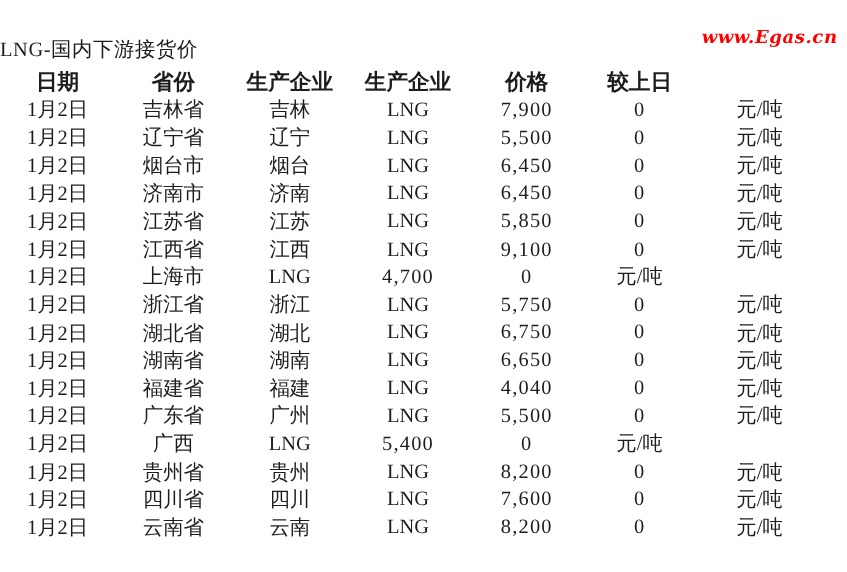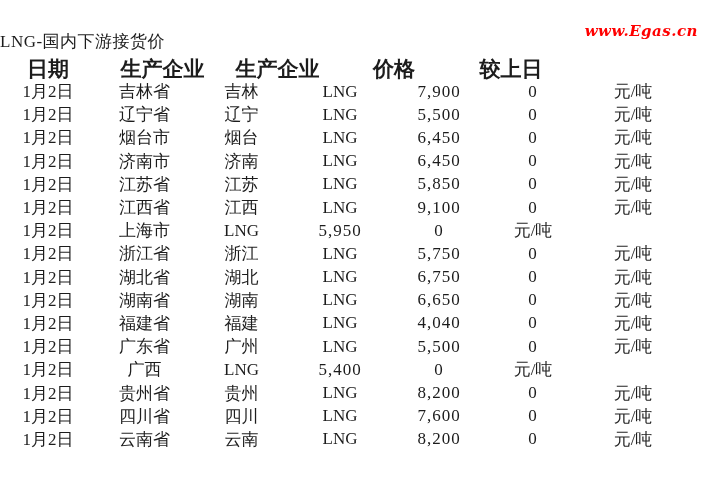--- a/index.html
+++ b/index.html
@@ -46,22 +46,21 @@
     display: grid;
     grid-template-columns: 96px 97px 97px 100px 98px 90px 110px;
     align-items: center;
     text-align: center;
     height: 23.2px;
     font-size: 17px;
   }
   .thead .trow {
     height: 25px;
     font-weight: bold;
-    font-size: 21px;
-    gap: 18px;
+    font-size: 18px;
   }
   .cell {
     white-space: nowrap;
     overflow: visible;
   }
   .cell.num {
     letter-spacing: 1px;
   }
 </style>
 </head>
@@ -69,20 +68,21 @@
 
 <div class="page">
   <div class="watermark">www.Egas.cn</div>
 
   <div class="title">LNG-国内下游接货价</div>
 
   <div class="table-wrap">
     <div class="thead">
         <div class="trow">
           <div class="cell">日期</div>
+          <div class="cell">省份</div>
           <div class="cell">生产企业</div>
           <div class="cell">生产企业</div>
           <div class="cell">价格</div>
           <div class="cell">较上日</div>
         </div>
       </div>
     <div class="tbody">
         <div class="trow">
           <div class="cell">1月2日</div>
           <div class="cell">吉林省</div>
@@ -134,21 +134,21 @@
           <div class="cell">江西</div>
           <div class="cell">LNG</div>
           <div class="cell num">9,100</div>
           <div class="cell num">0</div>
           <div class="cell">元/吨</div>
         </div>
         <div class="trow">
           <div class="cell">1月2日</div>
           <div class="cell">上海市</div>
           <div class="cell">LNG</div>
-          <div class="cell num">5,950</div>
+          <div class="cell num">4,700</div>
           <div class="cell num">0</div>
           <div class="cell">元/吨</div>
         </div>
         <div class="trow">
           <div class="cell">1月2日</div>
           <div class="cell">浙江省</div>
           <div class="cell">浙江</div>
           <div class="cell">LNG</div>
           <div class="cell num">5,750</div>
           <div class="cell num">0</div>

